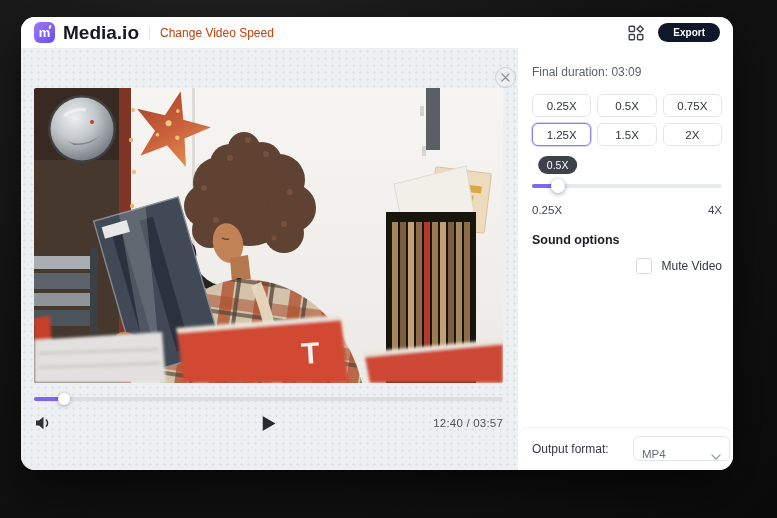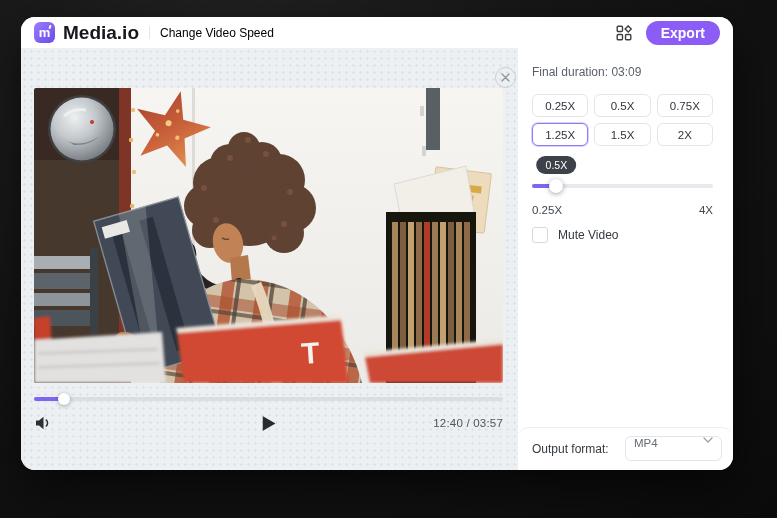--- a/index.html
+++ b/index.html
@@ -16,25 +16,25 @@
     display:flex; flex-direction:column;
   }
   
   .hdr { height:31px; background:#fff; display:flex; align-items:center; padding:0 13px; flex:0 0 auto; }
   .logo { width:21px; height:21px; border-radius:6px; background:linear-gradient(135deg,#9b7cf8,#6a4aef);
     color:#fff; font-weight:700; font-size:13px; display:flex; align-items:center; justify-content:center;
     position:relative; line-height:1; }
   .logo::after { content:""; position:absolute; top:3px; right:4px; width:2px; height:4px; background:#fff; border-radius:1px; transform:rotate(20deg); }
   .brand { font-size:19px; font-weight:700; color:#15181c; margin-left:8px; }
   .hdr-divider { width:1px; height:13px; background:#e4e7ea; margin:0 10px; }
-  .page-title { font-size:12px; color:#000000; }
+  .page-title { font-size:12px; color:#c2410c; }
   .hdr-spacer { flex:1; }
   .grid-icon { width:16px; height:16px; margin-right:14px; cursor:pointer; }
-  .export-btn { background:#8b5cf6; color:#fff; border:none; border-radius:12px; padding:4px 15px;
-    font-size:14px; font-weight:700; font-family:"Liberation Sans",sans-serif; cursor:pointer; }
+  .export-btn { background:#0f172a; color:#fff; border:none; border-radius:12px; padding:4px 15px;
+    font-size:10px; font-weight:700; font-family:"Liberation Sans",sans-serif; cursor:pointer; }
   
   .main { flex:1; display:flex; min-height:0; }
   .player-pane {
     width:497px; flex:0 0 auto; background:#edf0f2; position:relative;
     background-image:radial-gradient(rgba(120,130,145,.13) 1px, transparent 1.2px);
     background-size:7px 7px; padding:0 15px 0 13px;
   }
   .close-btn { position:absolute; top:19px; right:2px; width:21px; height:21px; border-radius:50%;
     border:1px solid #c7ccd3; background:transparent; display:flex; align-items:center; justify-content:center;
     cursor:pointer; }
@@ -45,45 +45,45 @@
   .progress-track { position:absolute; left:0; right:0; top:5px; height:4px; border-radius:2px; background:#d9dde4; }
   .progress-fill { position:absolute; left:0; top:5px; height:4px; border-radius:2px; background:#7d66f2; }
   .progress-thumb { position:absolute; top:1px; width:12px; height:12px; margin-left:-6px; background:#fff;
     border-radius:50%; box-shadow:0 1px 4px rgba(40,45,60,.4); }
   .controls-row { margin-top:5px; height:26px; position:relative; display:flex; align-items:center; }
   .vol-btn, .play-btn { background:none; border:none; cursor:pointer; padding:0; display:flex; align-items:center; }
   .play-btn { position:absolute; left:50%; transform:translateX(-50%); }
   .time-display { margin-left:auto; font-size:11.5px; color:#4d545c; letter-spacing:.2px; }
   
   .side-pane { flex:1; background:#fff; display:flex; flex-direction:column; min-height:0; }
-  .side-content { padding:17px 20px 0 14px; }
+  .side-content { padding:17px 11px 0 14px; }
   .final-duration { font-size:12px; color:#595f69; margin-bottom:15px; }
   .section-label { font-size:12.5px; font-weight:700; color:#191c20; margin-bottom:9px; }
   .speed-grid { display:grid; grid-template-columns:repeat(3,1fr); gap:6px; }
   .speed-btn { height:23px; background:#fff; border:1px solid #e2e5ea; border-radius:6px;
     font-size:11.5px; color:#2f343b; font-family:"Liberation Sans",sans-serif;
     display:flex; align-items:center; justify-content:center; cursor:pointer; }
   .speed-btn.selected { border-color:#8f7bf2; box-shadow:0 0 0 1px rgba(143,123,242,.35); }
   .slider-area { position:relative; height:44px; margin-top:10px; }
   .slider-tooltip { position:absolute; top:0; transform:translateX(-50%); background:#3d424a; color:#fff;
     font-size:10.5px; padding:3px 9px; border-radius:10px; white-space:nowrap; }
   .slider-track { position:absolute; top:28px; left:0; right:0; height:4px; border-radius:2px; background:#e6e9ee; cursor:pointer; }
   .slider-fill { position:absolute; top:28px; left:0; height:4px; border-radius:2px; background:#7d66f2; }
   .slider-thumb { position:absolute; top:23px; width:14px; height:14px; margin-left:-7px; background:#fff;
     border-radius:50%; box-shadow:0 1px 5px rgba(40,45,60,.45); cursor:grab; }
   .minmax-row { display:flex; justify-content:space-between; font-size:11.5px; color:#3f4650; margin-top:4px; }
   .sound-label { margin-top:17px; }
-  .mute-row { display:flex; align-items:center; gap:10px; margin-top:11px; cursor:pointer; }
+  .mute-row { display:flex; align-items:center; gap:10px; margin-top:11px; cursor:pointer;justify-content:flex-end; }
   .checkbox { width:16px; height:16px; border:1px solid #d6dae0; border-radius:3px; background:#fff; flex:0 0 auto; }
   .mute-label { font-size:12px; color:#33383f; }
-  .side-footer { margin-top:auto; border-top:1px solid #edeff2; padding:8px 11px 9px 14px;
+  .side-footer { margin-top:auto; border-top:1px solid #edeff2; padding:8px 3px 9px 14px;
     display:flex; align-items:center; justify-content:space-between;border-radius:11px; }
   .output-label { font-size:12px; color:#343a41; }
   .format-select { width:97px; height:25px; border:1px solid #e2e5ea; border-radius:6px; background:#fff;
-    display:flex; align-items:flex-start; justify-content:space-between; padding:0 8px; cursor:pointer; }
+    display:flex; align-items:flex-end; justify-content:space-between; padding:0 8px; cursor:pointer; }
   .format-value { font-size:11.5px; color:#666c75; }
 </style>
 </head>
 <body>
 
 <div class="app-card">
 
   <div class="hdr">
     <div class="logo">
         <span>m</span>
@@ -319,20 +319,21 @@
           <div class="slider-tooltip" style="left: 13.5%;">0.5X</div>
           <div class="slider-track"></div>
           <div class="slider-fill" style="width: 13.5%;"></div>
           <div class="slider-thumb" style="left: 13.5%;"></div>
         </div>
         <div class="minmax-row">
           <span>0.25X</span>
           <span>4X</span>
         </div>
 
+        <div class="section-label sound-label">Sound options</div>
         <div class="mute-row">
           <div class="checkbox"></div>
           <span class="mute-label">Mute Video</span>
         </div>
       </div>
 
       <div class="side-footer">
         <span class="output-label">Output format:</span>
         <div class="format-select">
           <span class="format-value">MP4</span>

